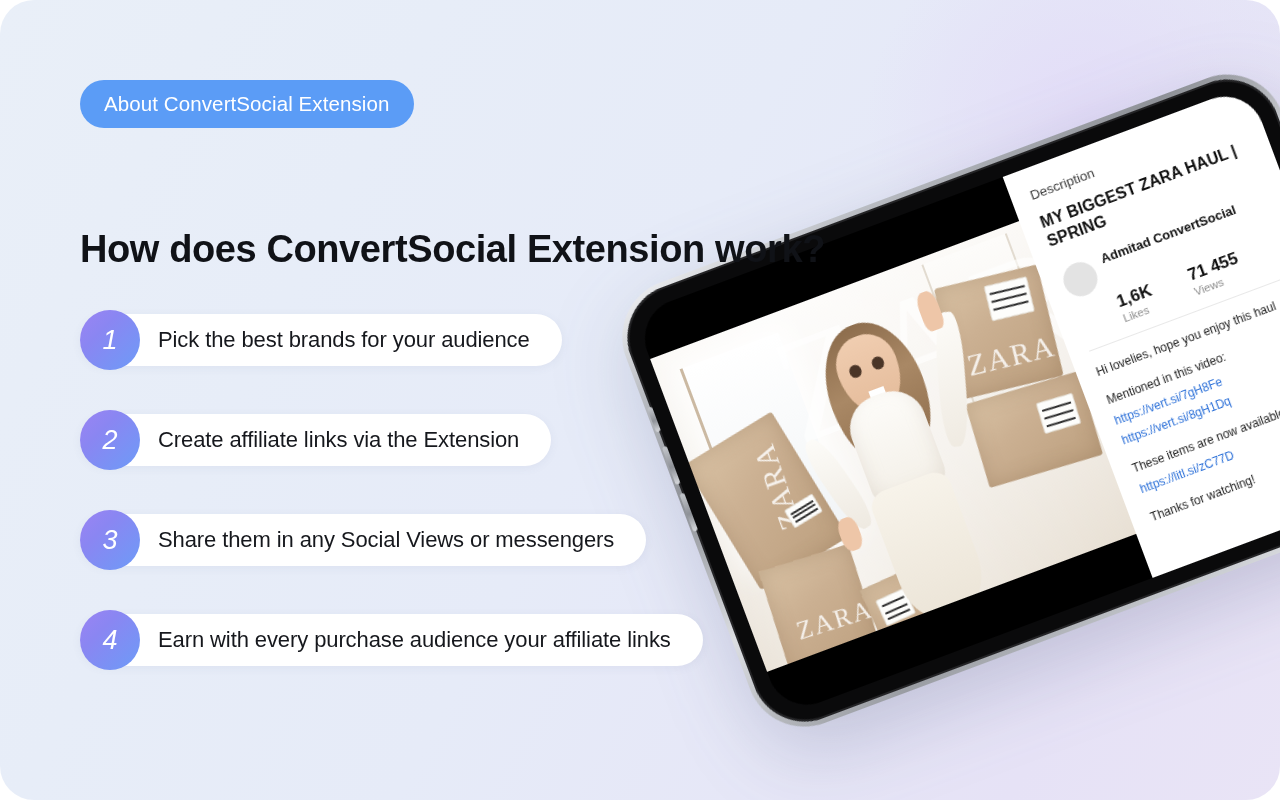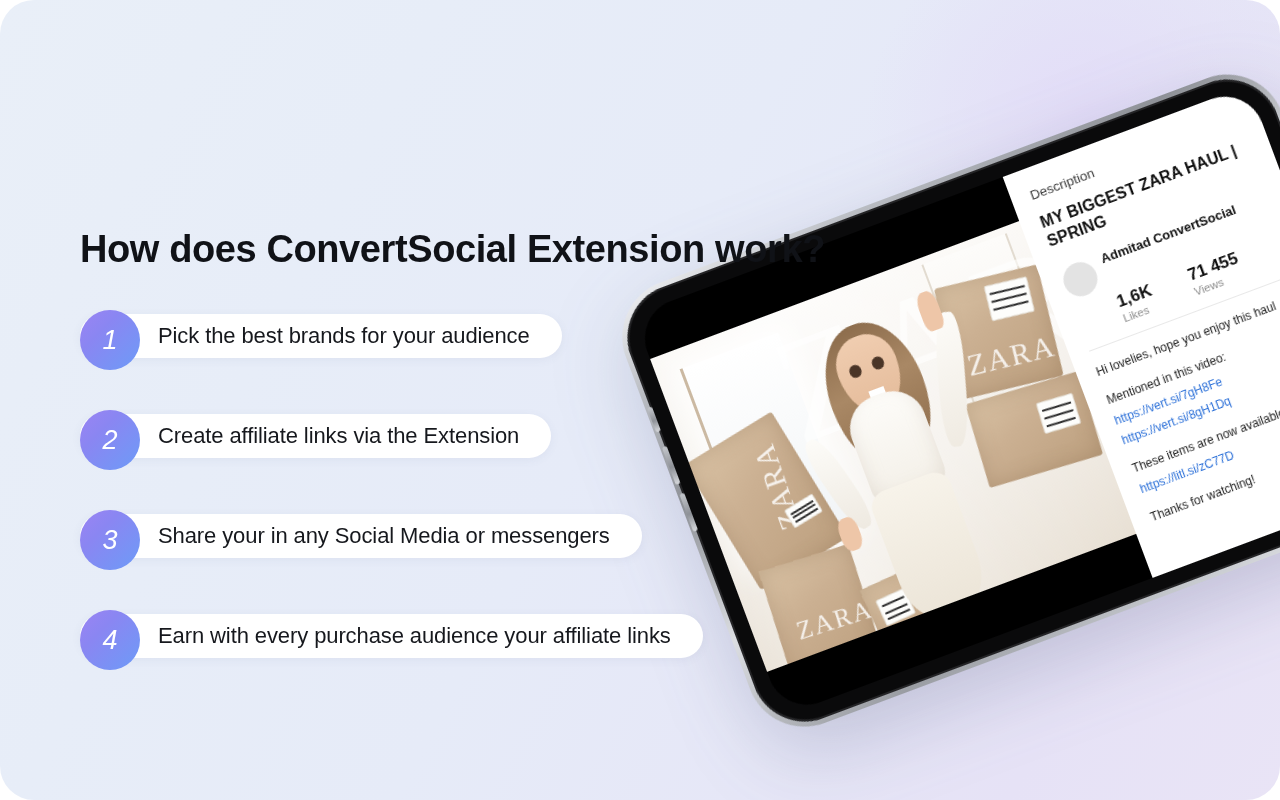--- a/index.html
+++ b/index.html
@@ -377,21 +377,21 @@
     position: relative;
     display: flex;
     align-items: center;
     margin-bottom: 40px;
     height: 60px;
   }
   .step:last-child { margin-bottom: 0; }
   .step-pill {
     position: absolute;
     left: 0; top: 4px;
-    height: 44px;
+    height: 52px;
     border-radius: 26px;
     background: #ffffff;
     display: flex;
     align-items: center;
     padding-left: 78px;
     padding-right: 32px;
     box-sizing: border-box;
     font-size: 22px;
     color: #16181d;
     white-space: nowrap;
@@ -529,20 +529,23 @@
                 <span>Thanks for watching!</span>
               </div>
             </div>
 
           </div>
         </div>
       </div>
     </div>
   </div>
 
+  <div class="about-badge">
+    <span>About ConvertSocial Extension</span>
+  </div>
 
   <h1 class="headline">How does ConvertSocial Extension work?</h1>
 
   <div class="steps">
 
     <div class="step">
       <div class="step-pill">
         <span>Pick the best brands for your audience</span>
       </div>
       <div class="step-badge">
@@ -554,21 +557,21 @@
       <div class="step-pill">
         <span>Create affiliate links via the Extension</span>
       </div>
       <div class="step-badge">
         <span>2</span>
       </div>
     </div>
 
     <div class="step">
       <div class="step-pill">
-        <span>Share your in any Social Media or messengers</span>
+        <span>Share them in any Social Views or messengers</span>
       </div>
       <div class="step-badge">
         <span>3</span>
       </div>
     </div>
 
     <div class="step">
       <div class="step-pill">
         <span>Earn with every purchase audience your affiliate links</span>
       </div>

